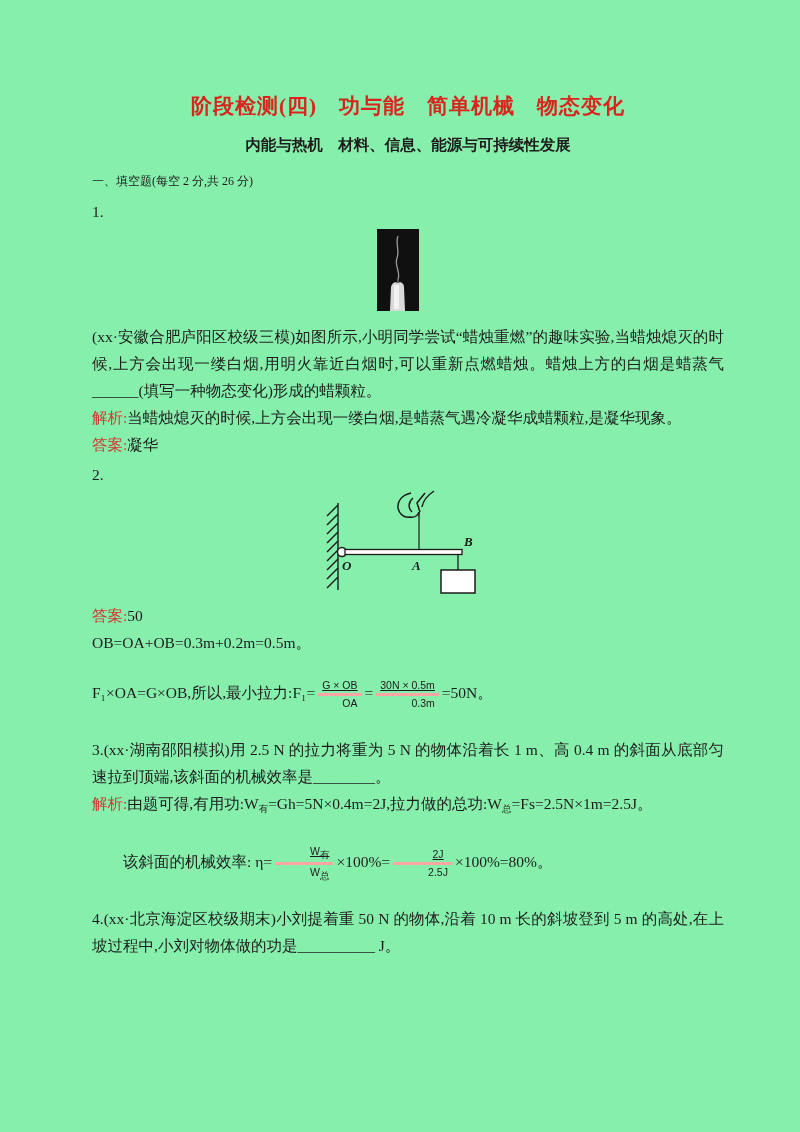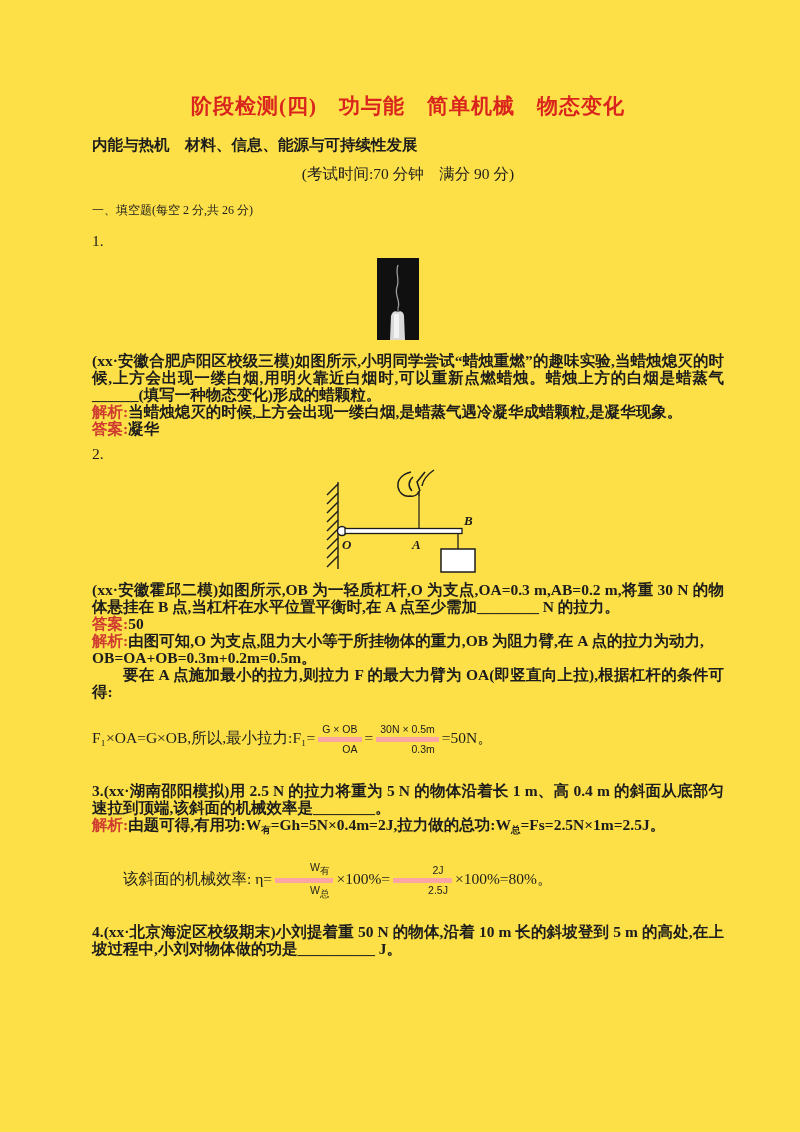--- a/index.html
+++ b/index.html
@@ -1,58 +1,58 @@
 <!DOCTYPE html>
 <html style="--red-title: #d9251d; --red-label: #cf3a31;"><head>
 <meta charset="utf-8">
 <style>
   html, body { margin: 0; padding: 0; background: #ffffff; }
   .page {
     position: relative;
     width: 800px;
     height: 1132px;
     margin: 0 auto;
-    background: #fde047;
+    background: #86efac;
     box-sizing: border-box;
     padding: 92px 76px 0 92px;
     font-family: "Liberation Serif", "DejaVu Serif", serif;
     color: #1c1c1c;
     overflow: hidden;
   }
   .doc-title {
     text-align: center;
     font-size: 21px;
     font-weight: bold;
     color: var(--red-title, #d9251d);
     letter-spacing: 1px;
     line-height: 28px;
   }
   .doc-subtitle {
+    text-align: center;
     font-size: 15.5px;
     font-weight: bold;
     margin-top: 14px;
     line-height: 22px;
   }
   .exam-info {
     text-align: center;
     font-size: 15.5px;
     margin-top: 7px;
     line-height: 22px;
   }
   .section-heading {
     font-size: 12px;
     margin-top: 12px;
     line-height: 27px;
   }
   .line, .para {
     font-size: 15.5px;
-    line-height: 17px;
+    line-height: 27px;
     margin: 0;
     text-align: justify;
-    font-weight: bold;
   }
   .qnum { line-height: 27px; font-size: 15.5px; margin-top: 3px; }
   .indent { text-indent: 2em; }
   .red { color: var(--red-label, #cf3a31); }
   .photo-wrap { text-align: center; margin: 4px 0 8px -20px; }
   .diagram-wrap { text-align: center; margin: 2px 0 2px -10px; }
   .formula-line {
     font-size: 15.5px;
     line-height: 27px;
     padding: 7px 0;
@@ -60,39 +60,38 @@
   }
   .frac {
     display: inline-block;
     vertical-align: middle;
     text-align: center;
     font-size: 10.5px;
     line-height: 1.25;
     margin: 0 3px;
     font-family: "Liberation Sans", "DejaVu Sans", sans-serif;
   }
-  .frac .num { display: block; border-bottom: 5px solid #fca5a5; padding: 0 4px 1px 4px; }
+  .frac .num { display: block; border-bottom: 3px solid #fca5a5; padding: 0 4px 1px 4px; text-decoration: underline; }
   .frac .den { display: block; padding: 1px 4px 0 4px; text-align: right; }
   .sub { font-size: 9.5px; vertical-align: -3px; }
   svg text {
     font-family: "Liberation Serif", "DejaVu Serif", serif;
     font-style: italic;
     font-weight: bold;
     font-size: 13px;
     fill: #1c1c1c;
   }
 </style>
 </head>
 <body>
 
 <div class="page">
 
   <div class="doc-title">阶段检测(四)　功与能　简单机械　物态变化</div>
   <div class="doc-subtitle">内能与热机　材料、信息、能源与可持续性发展</div>
-  <div class="exam-info">(考试时间:70 分钟　满分 90 分)</div>
   <div class="section-heading">一、填空题(每空 2 分,共 26 分)</div>
 
   <div class="qnum">1.</div>
 
   <div class="photo-wrap">
     <svg width="42" height="82" viewBox="0 0 42 82">
       <rect x="0" y="0" width="42" height="82" fill="#101010"></rect>
       <path d="M14,58 C15,54 18,52 21,54 C24,52 27,55 27,58 L28,82 L13,82 Z" fill="#d9d9d9"></path>
       <rect x="17" y="56" width="5" height="24" fill="#f2f2f2"></rect>
       <line x1="21" y1="54" x2="21" y2="50" stroke="#8a8a8a" stroke-width="1.2"></line>
@@ -139,26 +138,23 @@
 
       <text x="44" y="80">O</text>
       <text x="114" y="80">A</text>
       <text x="166" y="56">B</text>
 
       <line x1="160" y1="64.5" x2="160" y2="80" stroke="#1c1c1c" stroke-width="1.3"></line>
       <rect x="143" y="80" width="34" height="23" fill="#ffffff" stroke="#1c1c1c" stroke-width="1.5"></rect>
     </svg>
   </div>
 
-  <p class="para">(xx·安徽霍邱二模)如图所示,OB 为一轻质杠杆,O 为支点,OA=0.3 m,AB=0.2 m,将重 30 N 的物体悬挂在 B 点,当杠杆在水平位置平衡时,在 A 点至少需加________ N 的拉力。</p>
 
   <p class="line"><span class="red">答案:</span><span>50</span></p>
-  <p class="line"><span class="red">解析:</span><span>由图可知,O 为支点,阻力大小等于所挂物体的重力,OB 为阻力臂,在 A 点的拉力为动力,</span></p>
   <p class="line">OB=OA+OB=0.3m+0.2m=0.5m。</p>
-  <p class="line indent">要在 A 点施加最小的拉力,则拉力 F 的最大力臂为 OA(即竖直向上拉),根据杠杆的条件可得:</p>
 
   <p class="formula-line">
     <span>F₁×OA=G×OB,所以,最小拉力:F₁=</span><span class="frac"><span class="num">G × OB</span><span class="den">OA</span></span><span>=</span><span class="frac"><span class="num">30N × 0.5m</span><span class="den">0.3m</span></span><span>=50N。</span>
   </p>
 
   <p class="para" style="margin-top:19px"><span>3.</span><span>(xx·湖南邵阳模拟)用 2.5 N 的拉力将重为 5 N 的物体沿着长 1 m、高 0.4 m 的斜面从底部匀速拉到顶端,该斜面的机械效率是________。</span></p>
 
   <p class="line"><span class="red">解析:</span><span>由题可得,有用功:W</span><span class="sub">有</span><span>=Gh=5N×0.4m=2J,拉力做的总功:W</span><span class="sub">总</span><span>=Fs=2.5N×1m=2.5J。</span></p>
 
   <p class="formula-line indent">

